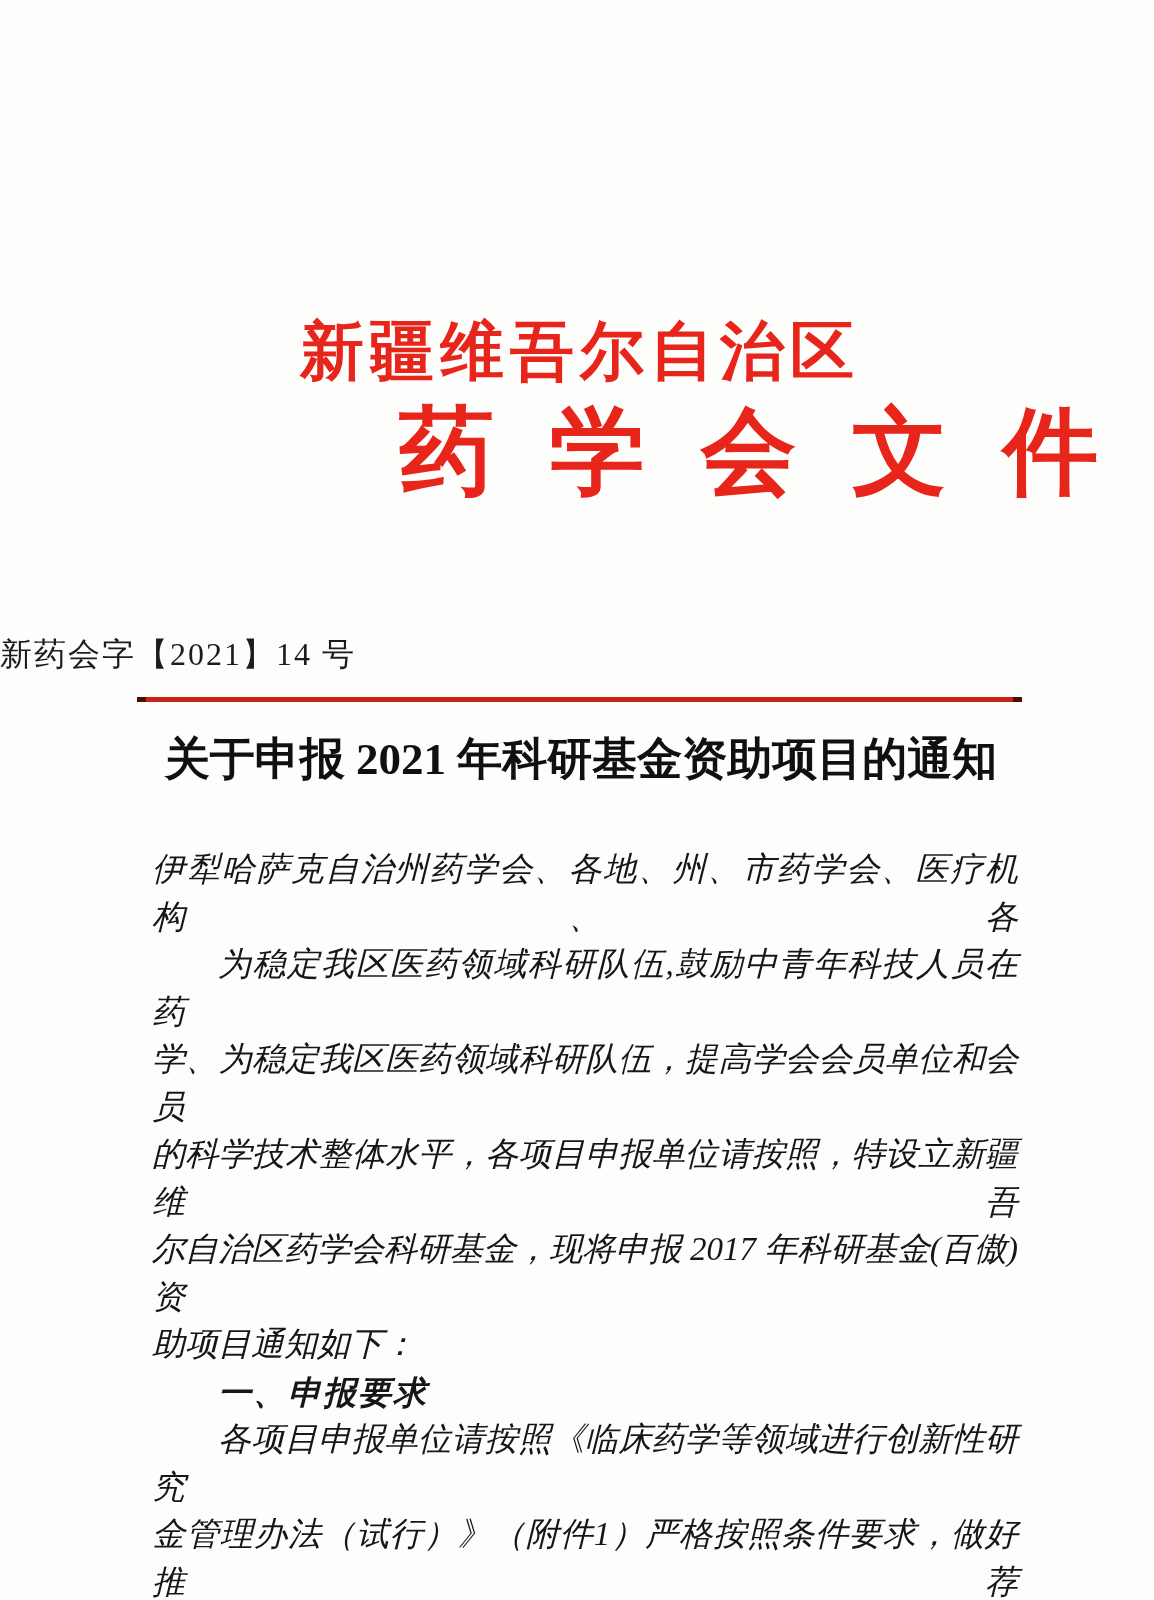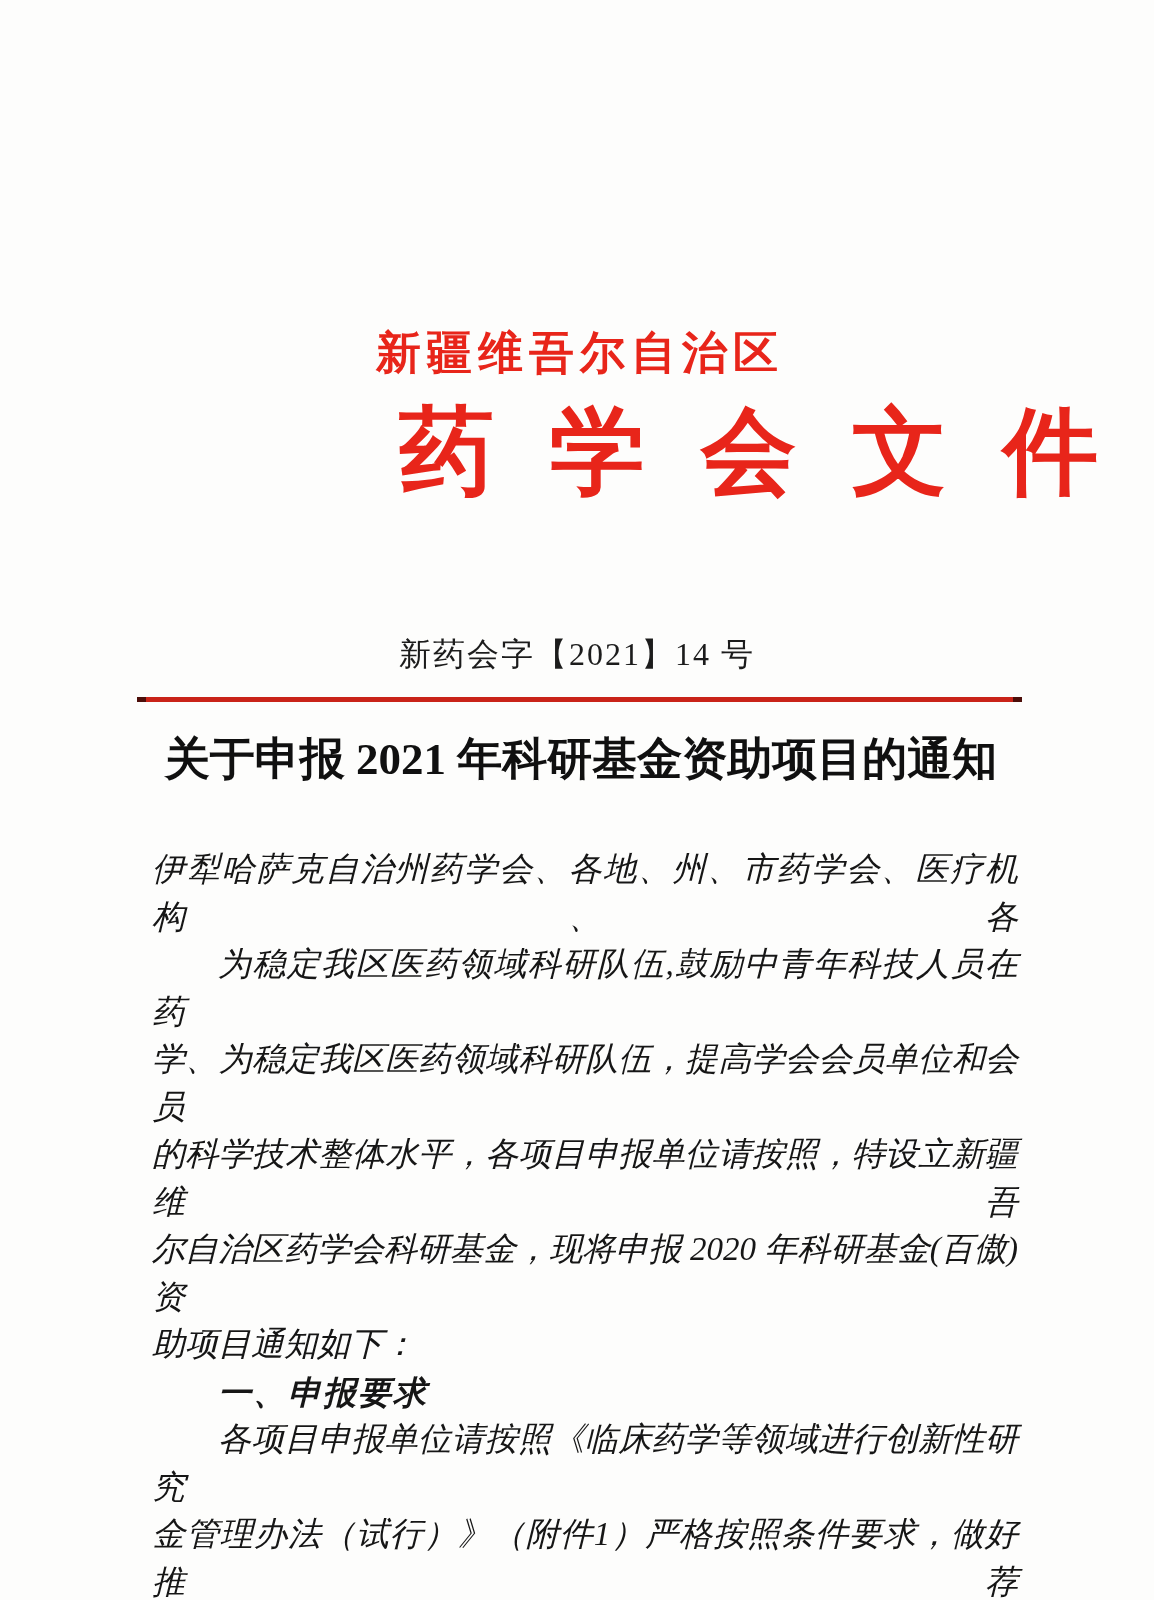--- a/index.html
+++ b/index.html
@@ -8,24 +8,24 @@
     width: 1154px;
     height: 1600px;
     background: #fdfdfc;
     font-family: "Liberation Serif", serif;
     color: #161616;
     overflow: hidden;
   }
   
   .org-region {
     position: absolute;
-    top: 324px; left: 0; width: 100%;
+    top: 310px; left: 0; width: 100%;
     box-sizing: border-box;
     text-align: center;
-    font-size: 45px;
+    font-size: 64px;
     line-height: 1.3;
     font-weight: bold;
     color: #e8251a;
     letter-spacing: 6px;
     padding-left: 6px;
   }
   .org-name {
     position: absolute;
     top: 398px; left: 0; width: 100%;
     box-sizing: border-box;
@@ -34,21 +34,20 @@
     line-height: 1.15;
     font-weight: bold;
     color: #e8251a;
     letter-spacing: 56px;
     padding-left: 56px;
   }
   
   .doc-number {
     position: absolute;
     top: 634px; left: 0; width: 100%;
-    text-align: center;
     font-size: 32px;
     line-height: 1.3;
     color: #1c1c1c;
     letter-spacing: 2px;
   }
   
   .red-line {
     position: absolute;
     top: 697px; left: 137px;
     width: 885px; height: 5px;
@@ -100,21 +99,21 @@
 
   <div class="red-line"></div>
 
   <h1 class="doc-title">关于申报 2021 年科研基金资助项目的通知</h1>
 
   <div class="body-block">
     <div class="bl just">伊犁哈萨克自治州药学会、各地、州、市药学会、医疗机构、各</div>
     <div class="bl just ind">为稳定我区医药领域科研队伍,鼓励中青年科技人员在药</div>
     <div class="bl just">学、为稳定我区医药领域科研队伍，提高学会会员单位和会员</div>
     <div class="bl just">的科学技术整体水平，各项目申报单位请按照，特设立新疆维吾</div>
-    <div class="bl just">尔自治区药学会科研基金，现将申报 2020 年科研基金(百傲)资</div>
+    <div class="bl just">尔自治区药学会科研基金，现将申报 2017 年科研基金(百傲)资</div>
     <div class="bl">助项目通知如下：</div>
     <div class="bl ind hd">一、申报要求</div>
     <div class="bl just ind">各项目申报单位请按照《临床药学等领域进行创新性研究</div>
     <div class="bl just">金管理办法（试行）》（附件1）严格按照条件要求，做好推荐</div>
 
   </div>
 
 </div>
 
 </body></html>

